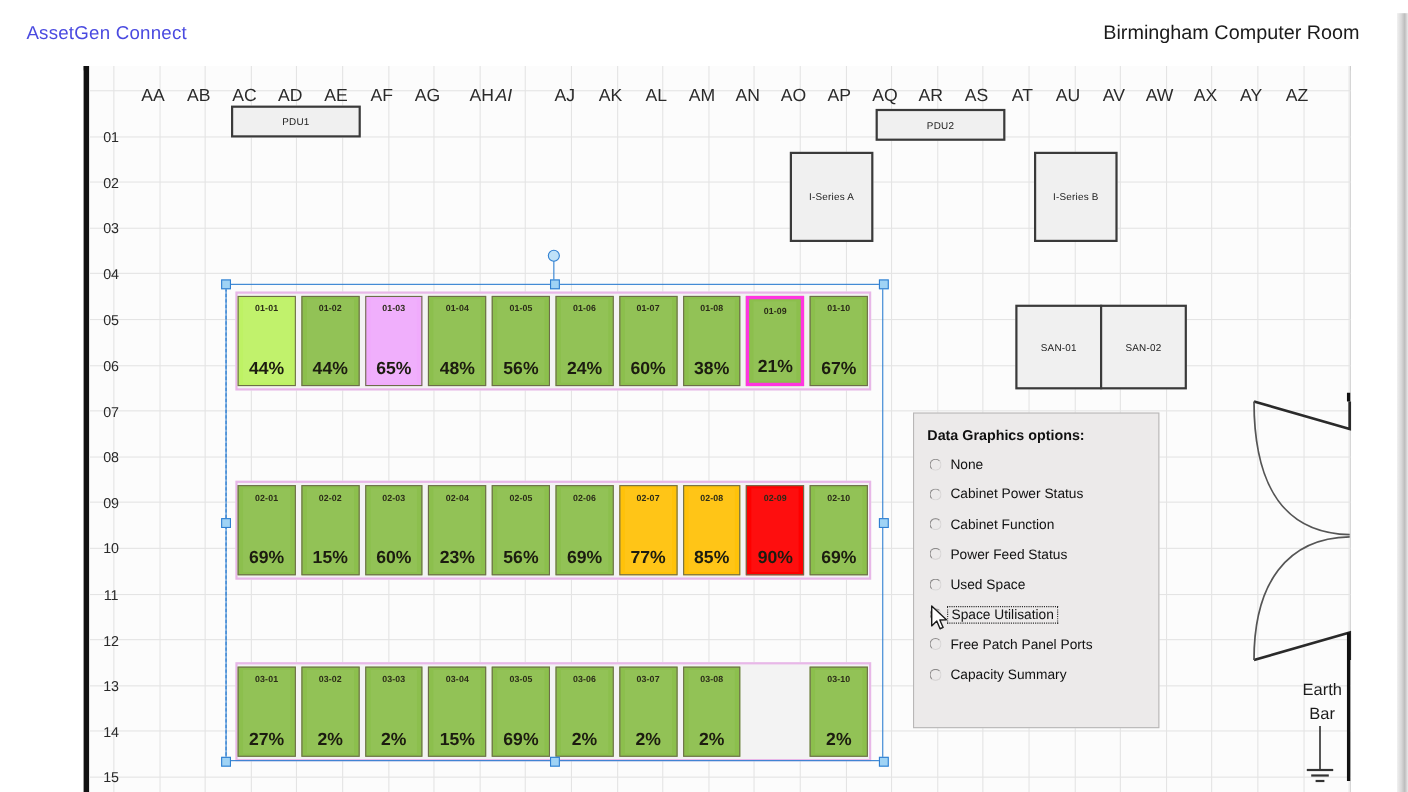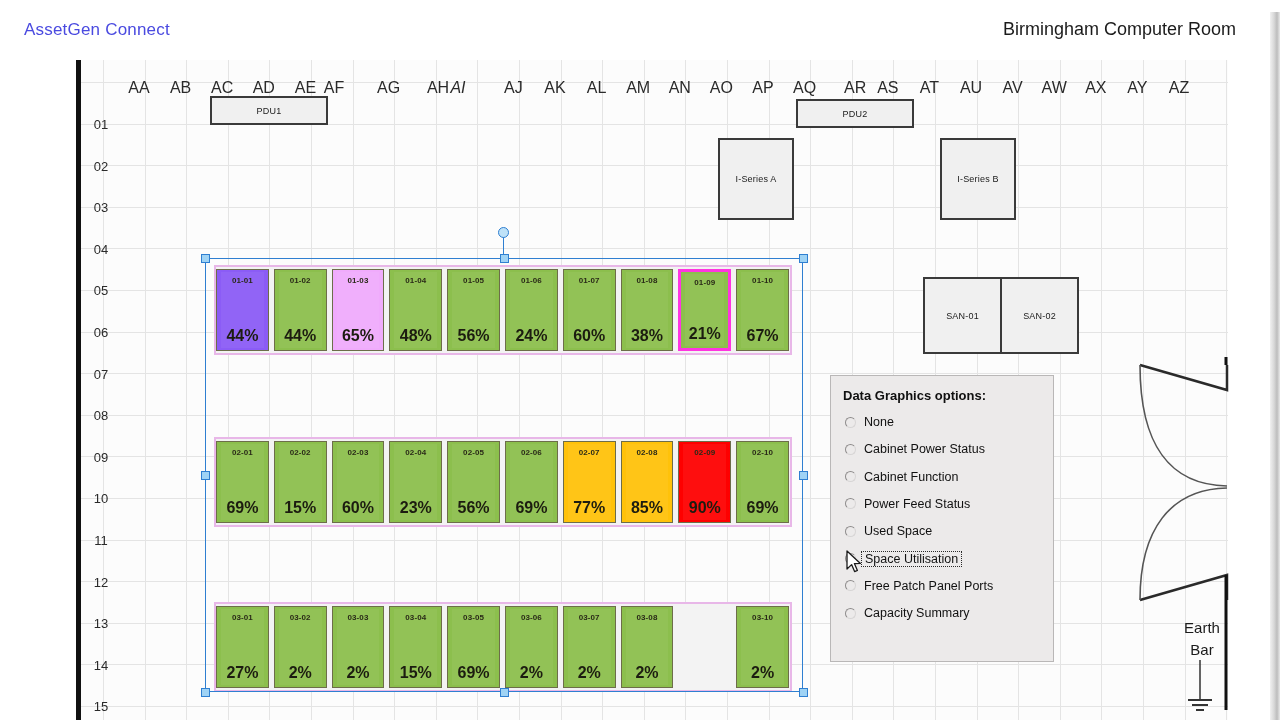--- a/index.html
+++ b/index.html
@@ -202,33 +202,33 @@
         <div class="h" style="top: 646px;"></div>
       </div>
   </div>
 
   <div id="col-labels">
       <div class="col-label" style="left: 119px;">AA</div>
       <div class="col-label" style="left: 160.6px;">AB</div>
       <div class="col-label" style="left: 202.2px;">AC</div>
       <div class="col-label" style="left: 243.8px;">AD</div>
       <div class="col-label" style="left: 285.4px;">AE</div>
-      <div class="col-label" style="left: 314px;">AF</div>
+      <div class="col-label" style="left: 327px;">AF</div>
       <div class="col-label" style="left: 368.6px;">AG</div>
       <div class="col-label" style="left: 418px;">AH</div>
       <div class="col-label" style="left: 438px; font-style: italic;">AI</div>
       <div class="col-label" style="left: 493.4px;">AJ</div>
       <div class="col-label" style="left: 535px;">AK</div>
       <div class="col-label" style="left: 576.6px;">AL</div>
       <div class="col-label" style="left: 618.2px;">AM</div>
       <div class="col-label" style="left: 659.8px;">AN</div>
       <div class="col-label" style="left: 701.4px;">AO</div>
       <div class="col-label" style="left: 743px;">AP</div>
       <div class="col-label" style="left: 784.6px;">AQ</div>
-      <div class="col-label" style="left: 826.2px; text-align: right;">AR</div>
+      <div class="col-label" style="left: 826.2px;">AR</div>
       <div class="col-label" style="left: 867.8px;">AS</div>
       <div class="col-label" style="left: 909.4px;">AT</div>
       <div class="col-label" style="left: 951px;">AU</div>
       <div class="col-label" style="left: 992.6px;">AV</div>
       <div class="col-label" style="left: 1034.2px;">AW</div>
       <div class="col-label" style="left: 1075.8px;">AX</div>
       <div class="col-label" style="left: 1117.4px;">AY</div>
       <div class="col-label" style="left: 1159px;">AZ</div>
     </div>
   <div id="row-labels">
@@ -264,21 +264,21 @@
   <div class="eqbox" style="left:923px;top:277px;width:79px;height:77px;">
     <span>SAN-01</span>
   </div>
   <div class="eqbox" style="left:1000px;top:277px;width:79px;height:77px;">
     <span>SAN-02</span>
   </div>
 
   <div id="cab-rows">
       <div class="cabrow" style="left: 214px; top: 265px; width: 578px; height: 90px;">
         <div class="rowband"></div>
-        <div class="cab" style="left: 2px; width: 52.8px; background: #8b5cf6;">
+        <div class="cab" style="left: 2px; width: 52.8px; background: #bef264;">
           <div class="inner"></div>
           <div class="lbl">01-01</div>
           <div class="pct">44%</div>
         </div>
         <div class="cab" style="left: 59.8px; width: 52.8px; background: rgb(140, 191, 77);">
           <div class="inner"></div>
           <div class="lbl">01-02</div>
           <div class="pct">44%</div>
         </div>
         <div class="cab" style="left: 117.6px; width: 52.8px; background: #f0abfc;">

